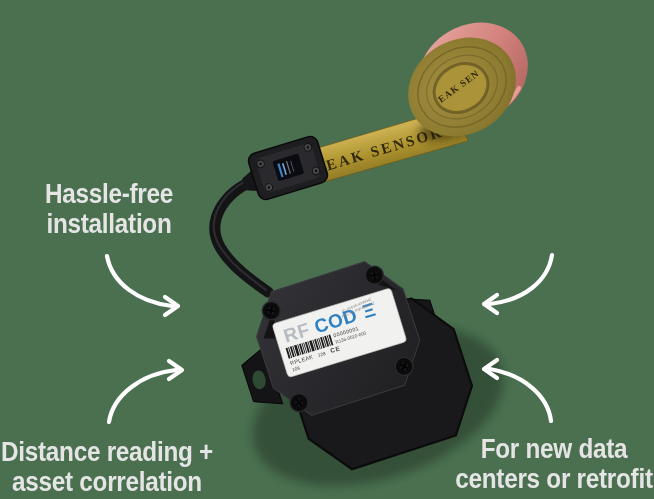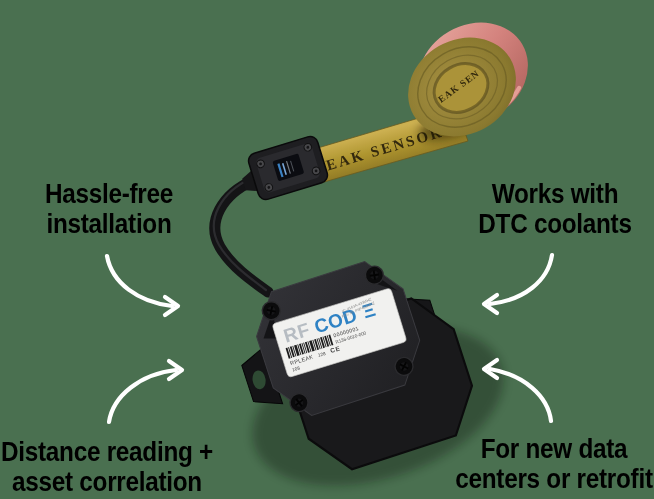--- a/index.html
+++ b/index.html
@@ -4,21 +4,21 @@
 <style>
   html,body{margin:0;padding:0;background:#4a7050;}
   .stage{
     position:relative;width:654px;height:499px;overflow:hidden;
     background:#4a7050;
     font-family:"Liberation Sans",sans-serif;
   }
   .scene{position:absolute;left:0;top:0;}
   .callout{
     position:absolute;transform:translateX(-50%);
-    color:#000000;font-weight:700;font-size:27px;line-height:30px;
+    color:#e5e5e5;font-weight:700;font-size:27px;line-height:30px;
     letter-spacing:-0.3px;text-align:center;white-space:nowrap;
   }
   .callout-inner{display:inline-block;transform:scaleX(0.9);transform-origin:50% 50%;}
 </style>
 </head>
 <body>
 
 <div class="stage">
 
   <svg class="scene" width="654" height="499" viewBox="0 0 654 499">
@@ -203,26 +203,20 @@
     </g>
   </svg>
 
   <div class="callout" style="left:109px;top:179px;">
     <div class="callout-inner">
       <div>Hassle-free</div>
       <div>installation</div>
     </div>
   </div>
 
-  <div class="callout" style="left:555px;top:179px;">
-    <div class="callout-inner">
-      <div>Works with</div>
-      <div>DTC coolants</div>
-    </div>
-  </div>
 
   <div class="callout" style="left:107px;top:437px;">
     <div class="callout-inner">
       <div>Distance reading +</div>
       <div>asset correlation</div>
     </div>
   </div>
 
   <div class="callout" style="left:554px;top:434px;">
     <div class="callout-inner">

